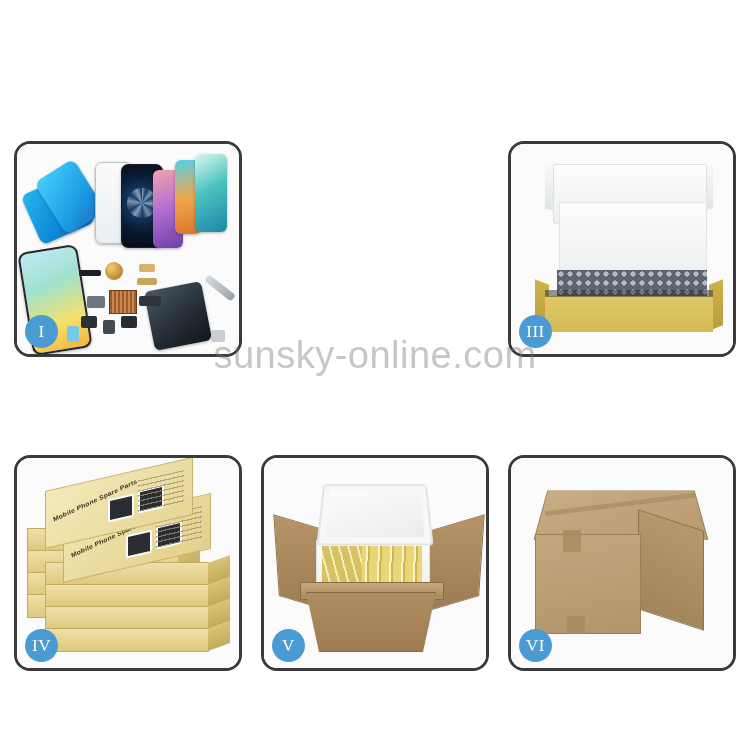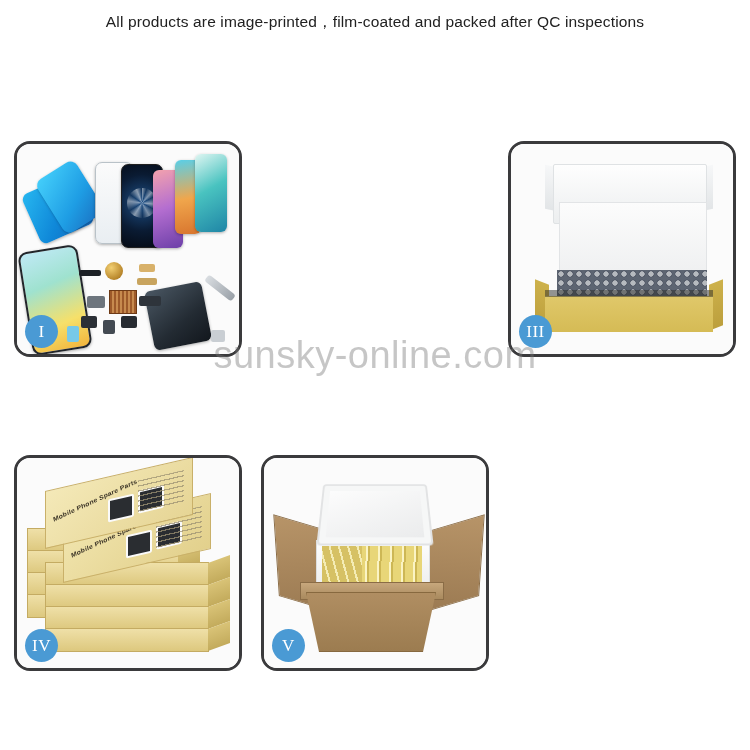--- a/index.html
+++ b/index.html
@@ -448,21 +448,20 @@
     background: #a8895c;
     opacity: 0.8;
   }
   .p6-tape.t1 { left: 52px; top: 72px; width: 18px; height: 22px; }
   .p6-tape.t2 { left: 56px; top: 158px; width: 18px; height: 18px; }
 </style>
 </head>
 <body>
 
 <div class="header">
-  <p class="page-subtitle">All products are image-printed，film-coated and packed after QC inspections</p>
 </div>
 
 <div class="grid">
 
   <div class="panel r0 c0">
     <div class="scene">
       <div class="ph p1-blue"></div>
       <div class="ph p1-blue2"></div>
       <div class="ph p1-glass"></div>
       <div class="ph p1-black"></div>
@@ -556,16 +555,27 @@
       <div class="p5-foam-box"></div>
       <div class="p5-contents"></div>
       <div class="p5-contents2"></div>
       <div class="p5-carton-rim"></div>
       <div class="p5-carton-front"></div>
       <div class="p5-foam-lid"></div>
     </div>
     <div class="badge">V</div>
   </div>
 
+  <div class="panel r1 c2">
+    <div class="scene">
+      <div class="p6-top"></div>
+      <div class="p6-seam"></div>
+      <div class="p6-side"></div>
+      <div class="p6-front"></div>
+      <div class="p6-tape t1"></div>
+      <div class="p6-tape t2"></div>
+    </div>
+    <div class="badge">VI</div>
+  </div>
 
 </div>
 
 <div class="watermark">sunsky-online.com</div>
 
 </body></html>

